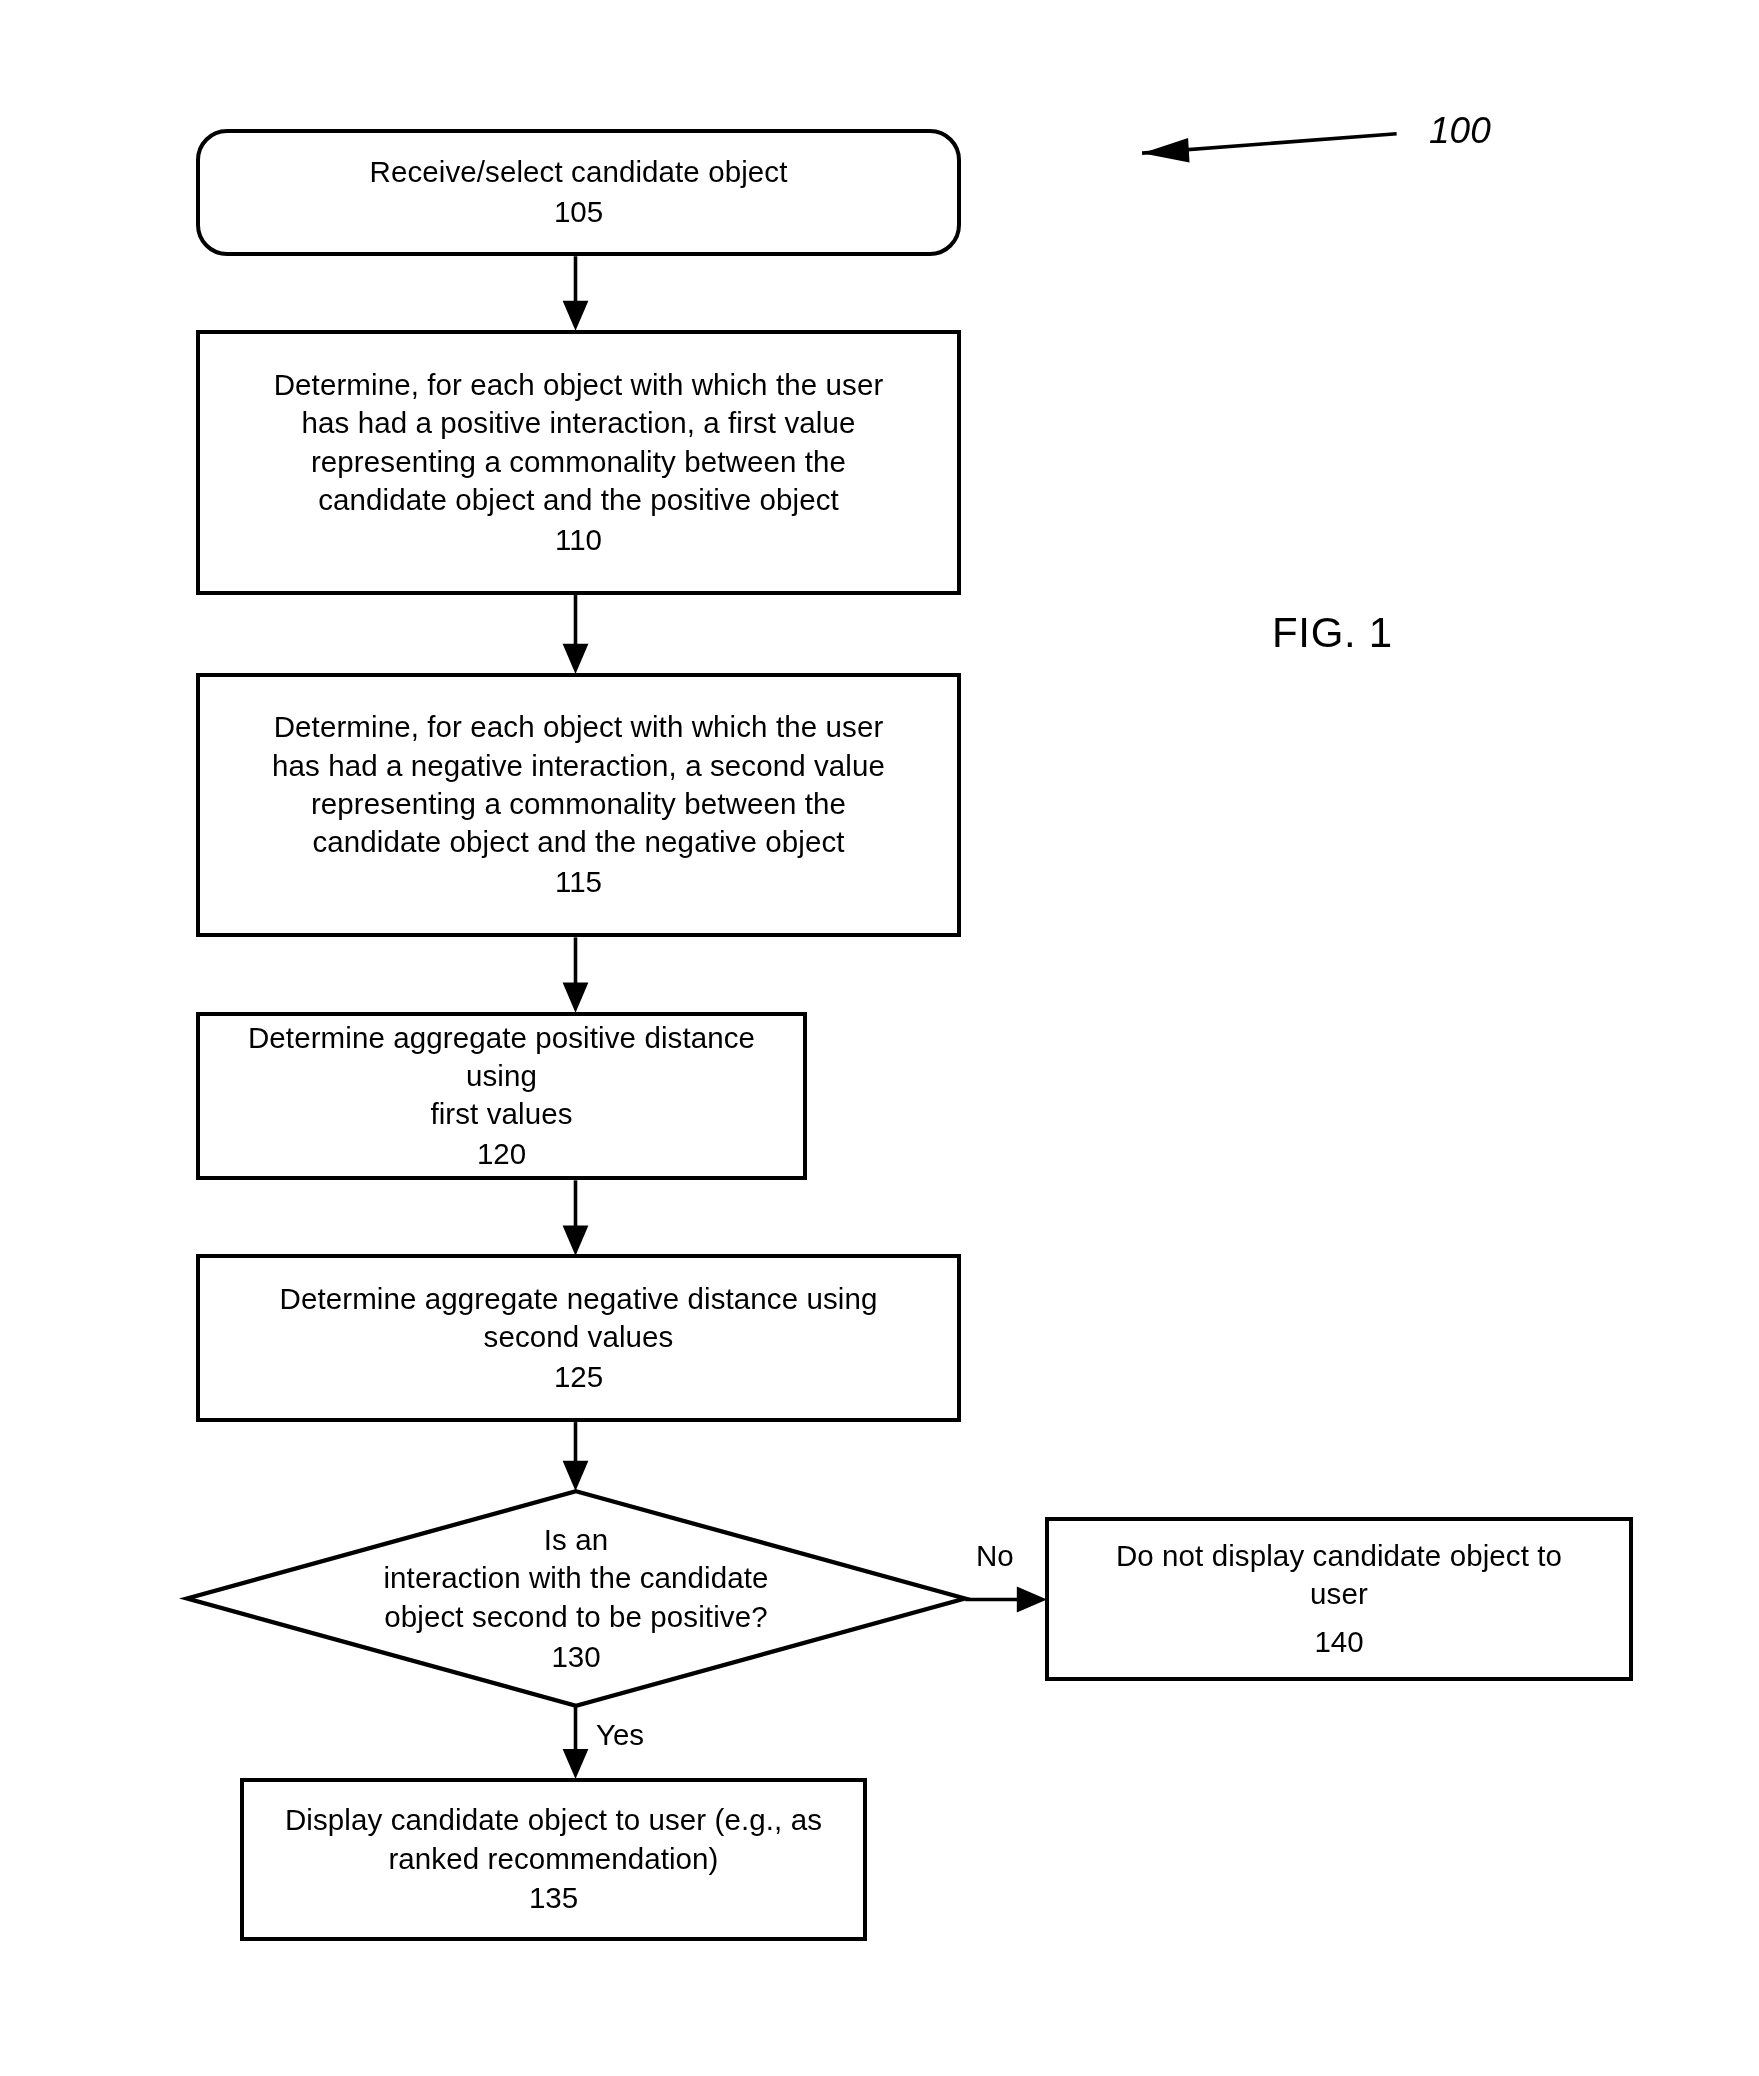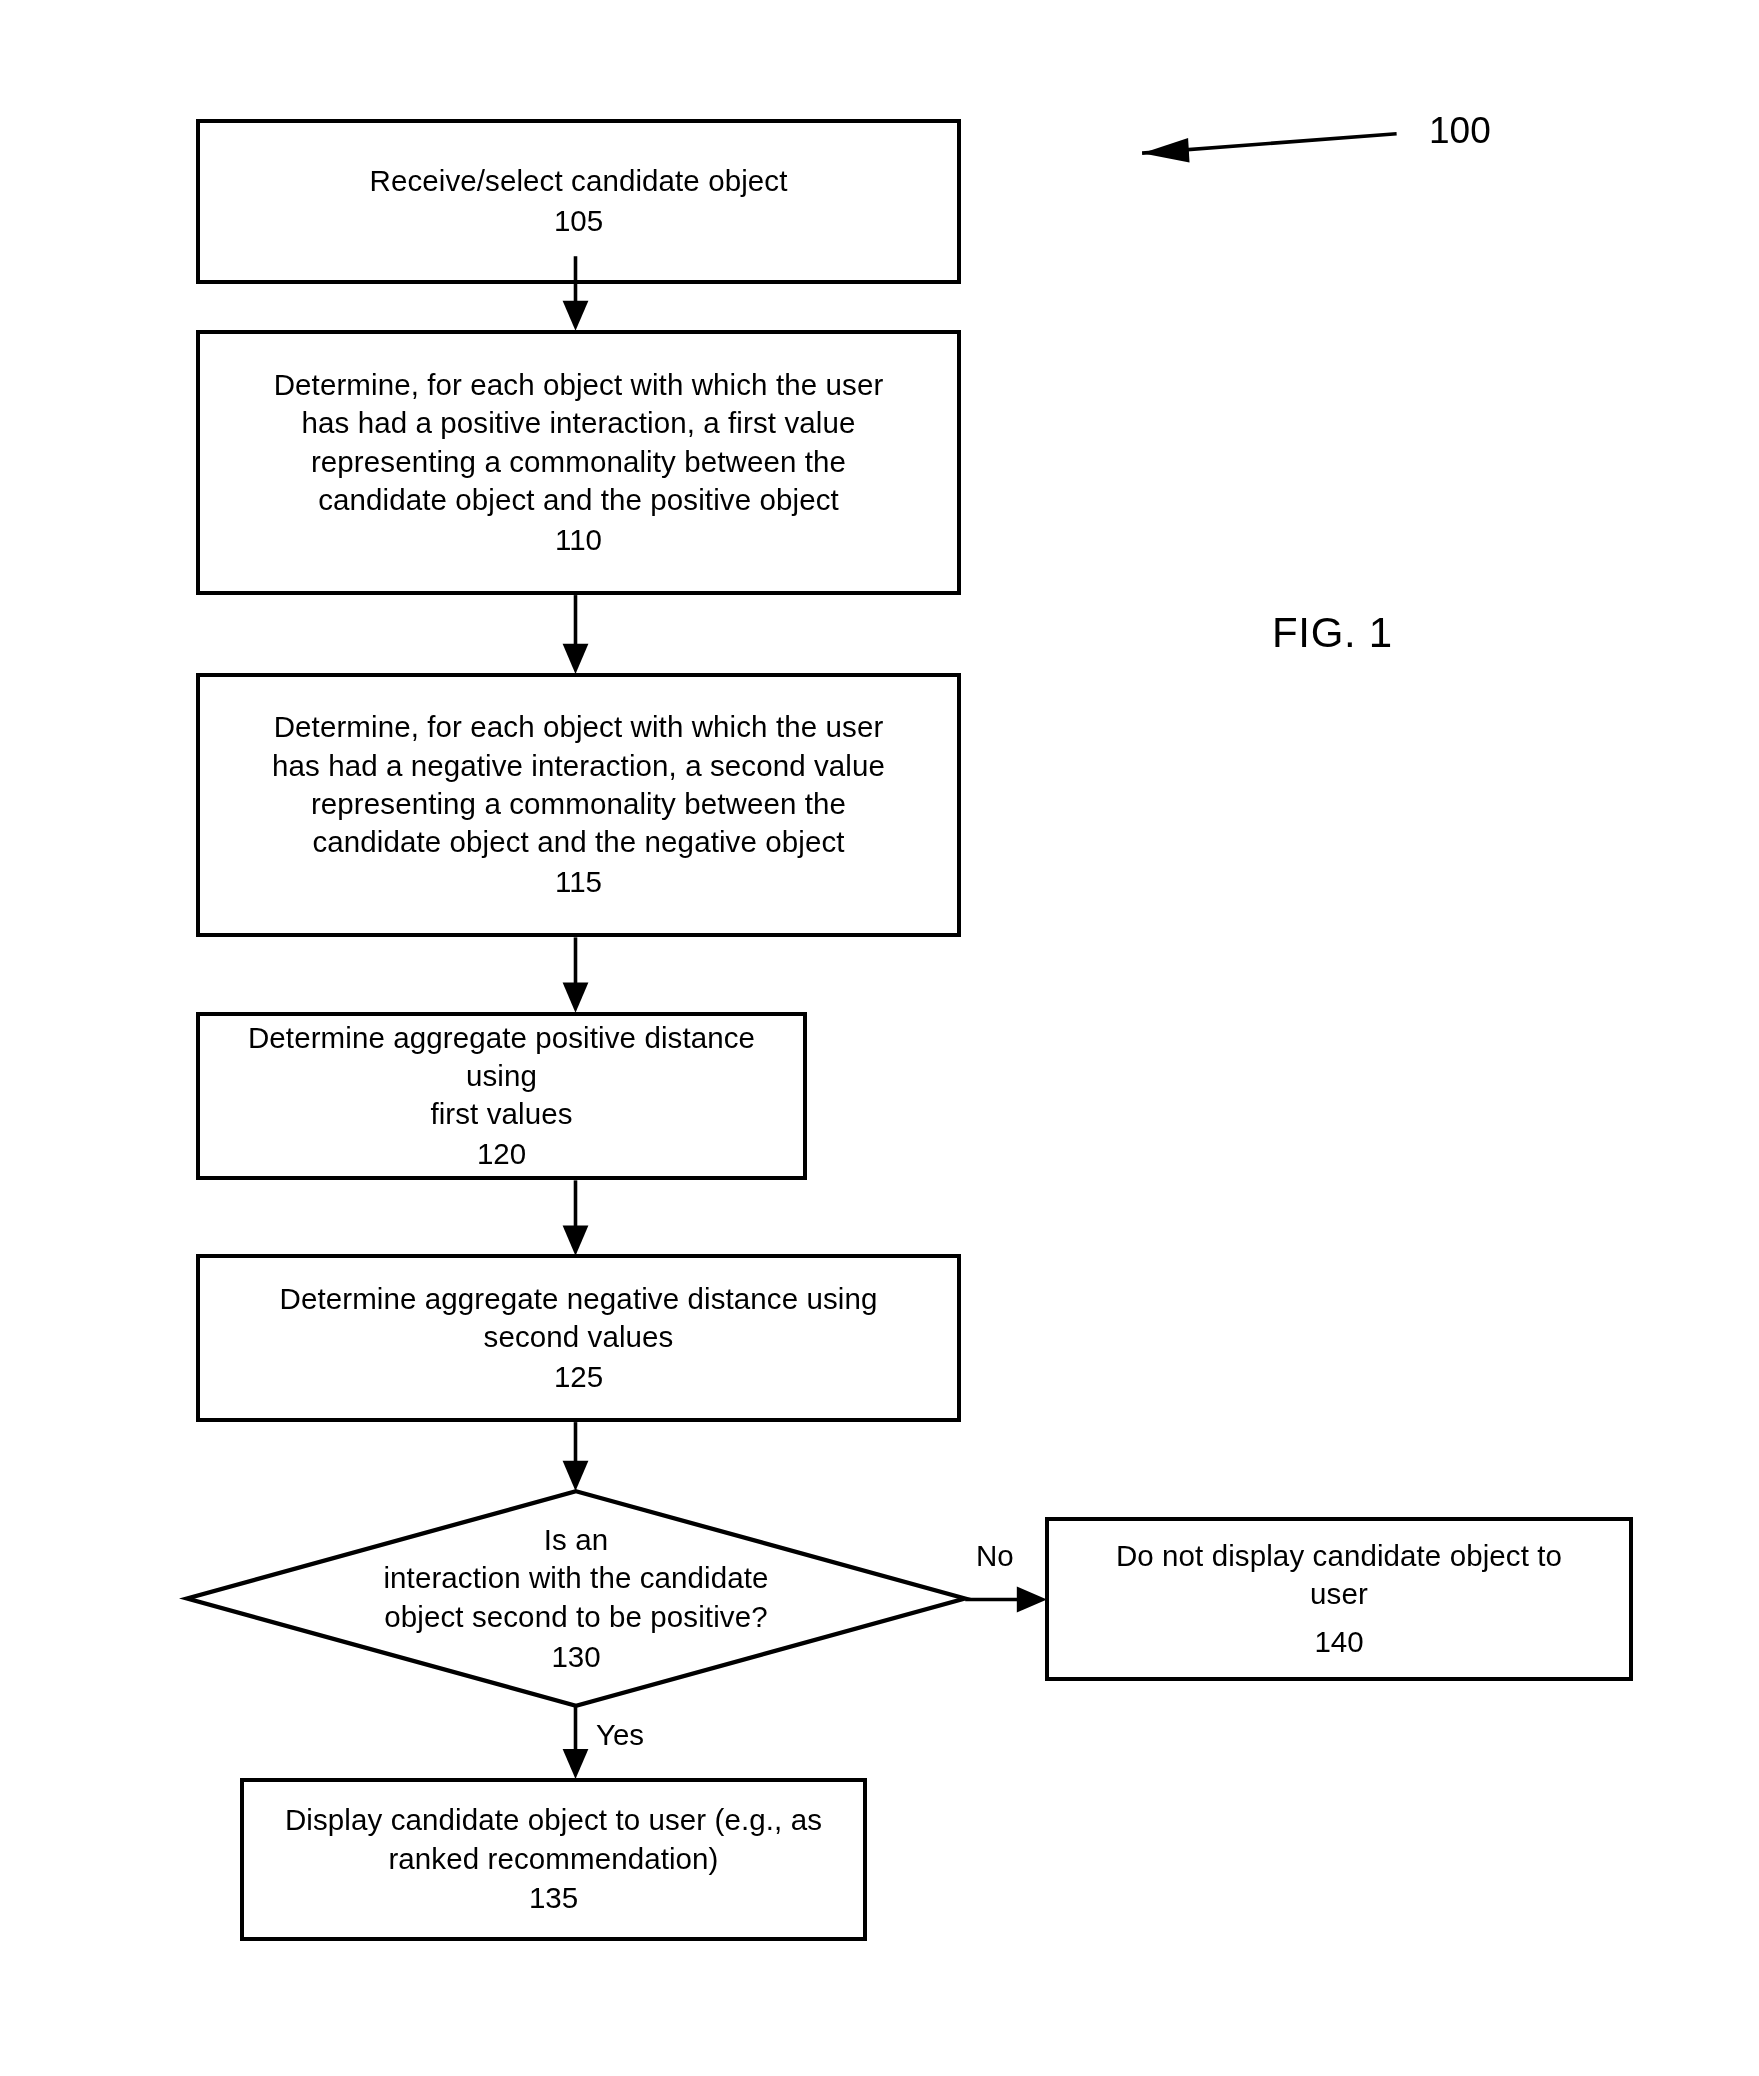--- a/index.html
+++ b/index.html
@@ -107,25 +107,25 @@
 </style>
 </head>
 <body>
 
 <div id="page">
 
   <svg class="conn" style="left:1109px; top:122px; width:302px; height:58px;" viewBox="0 0 420 80">
     <line x1="46" y1="43" x2="400" y2="16"></line>
     <polygon points="46,43 110,22 112,56"></polygon>
   </svg>
-  <div class="ref-callout" style="left:1429px; top:112px;">100</div>
+  <div class="ref-callout" style="left:1429px; top:112px;font-style:italic;">100</div>
 
   <div class="fig-label" style="left:1272px; top:612px;">FIG. 1</div>
 
-  <div class="proc-box" style="left:196px; top:119px; width:765px; height:165px;">
+  <div class="proc-box" style="left:196px; top:129px; width:765px; height:127px;border-radius:31px;">
     <div class="proc-text">Receive/select candidate object</div>
     <div class="ref-num">105</div>
   </div>
 
   <svg class="conn" style="left:554px; top:256px; width:43px; height:75px;" viewBox="0 0 60 104">
     <line x1="30" y1="0" x2="30" y2="80"></line>
     <polygon points="30,104 12,62 48,62"></polygon>
   </svg>
 
   <div class="proc-box" style="left:196px; top:330px; width:765px; height:265px;">

